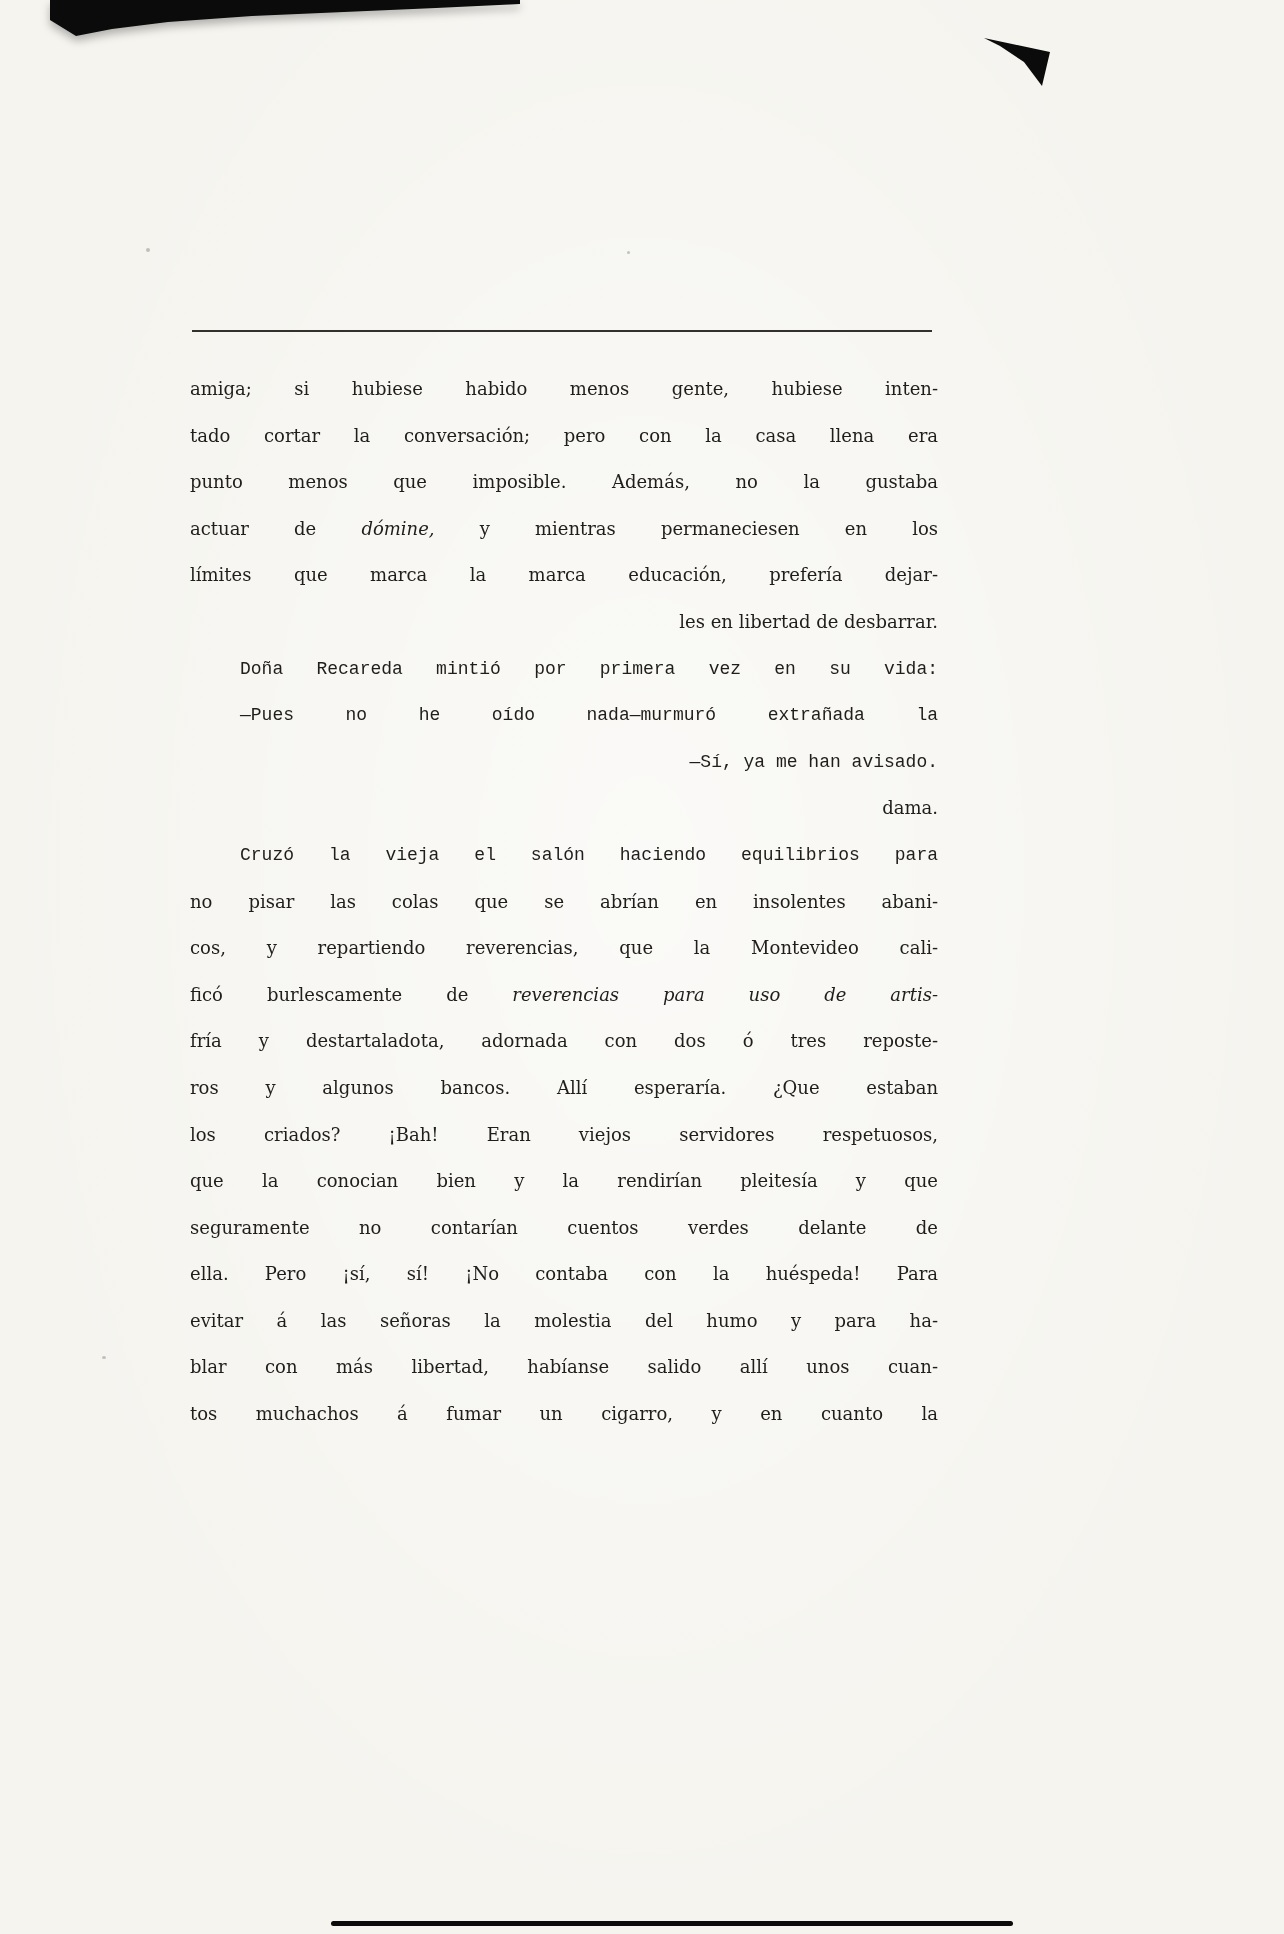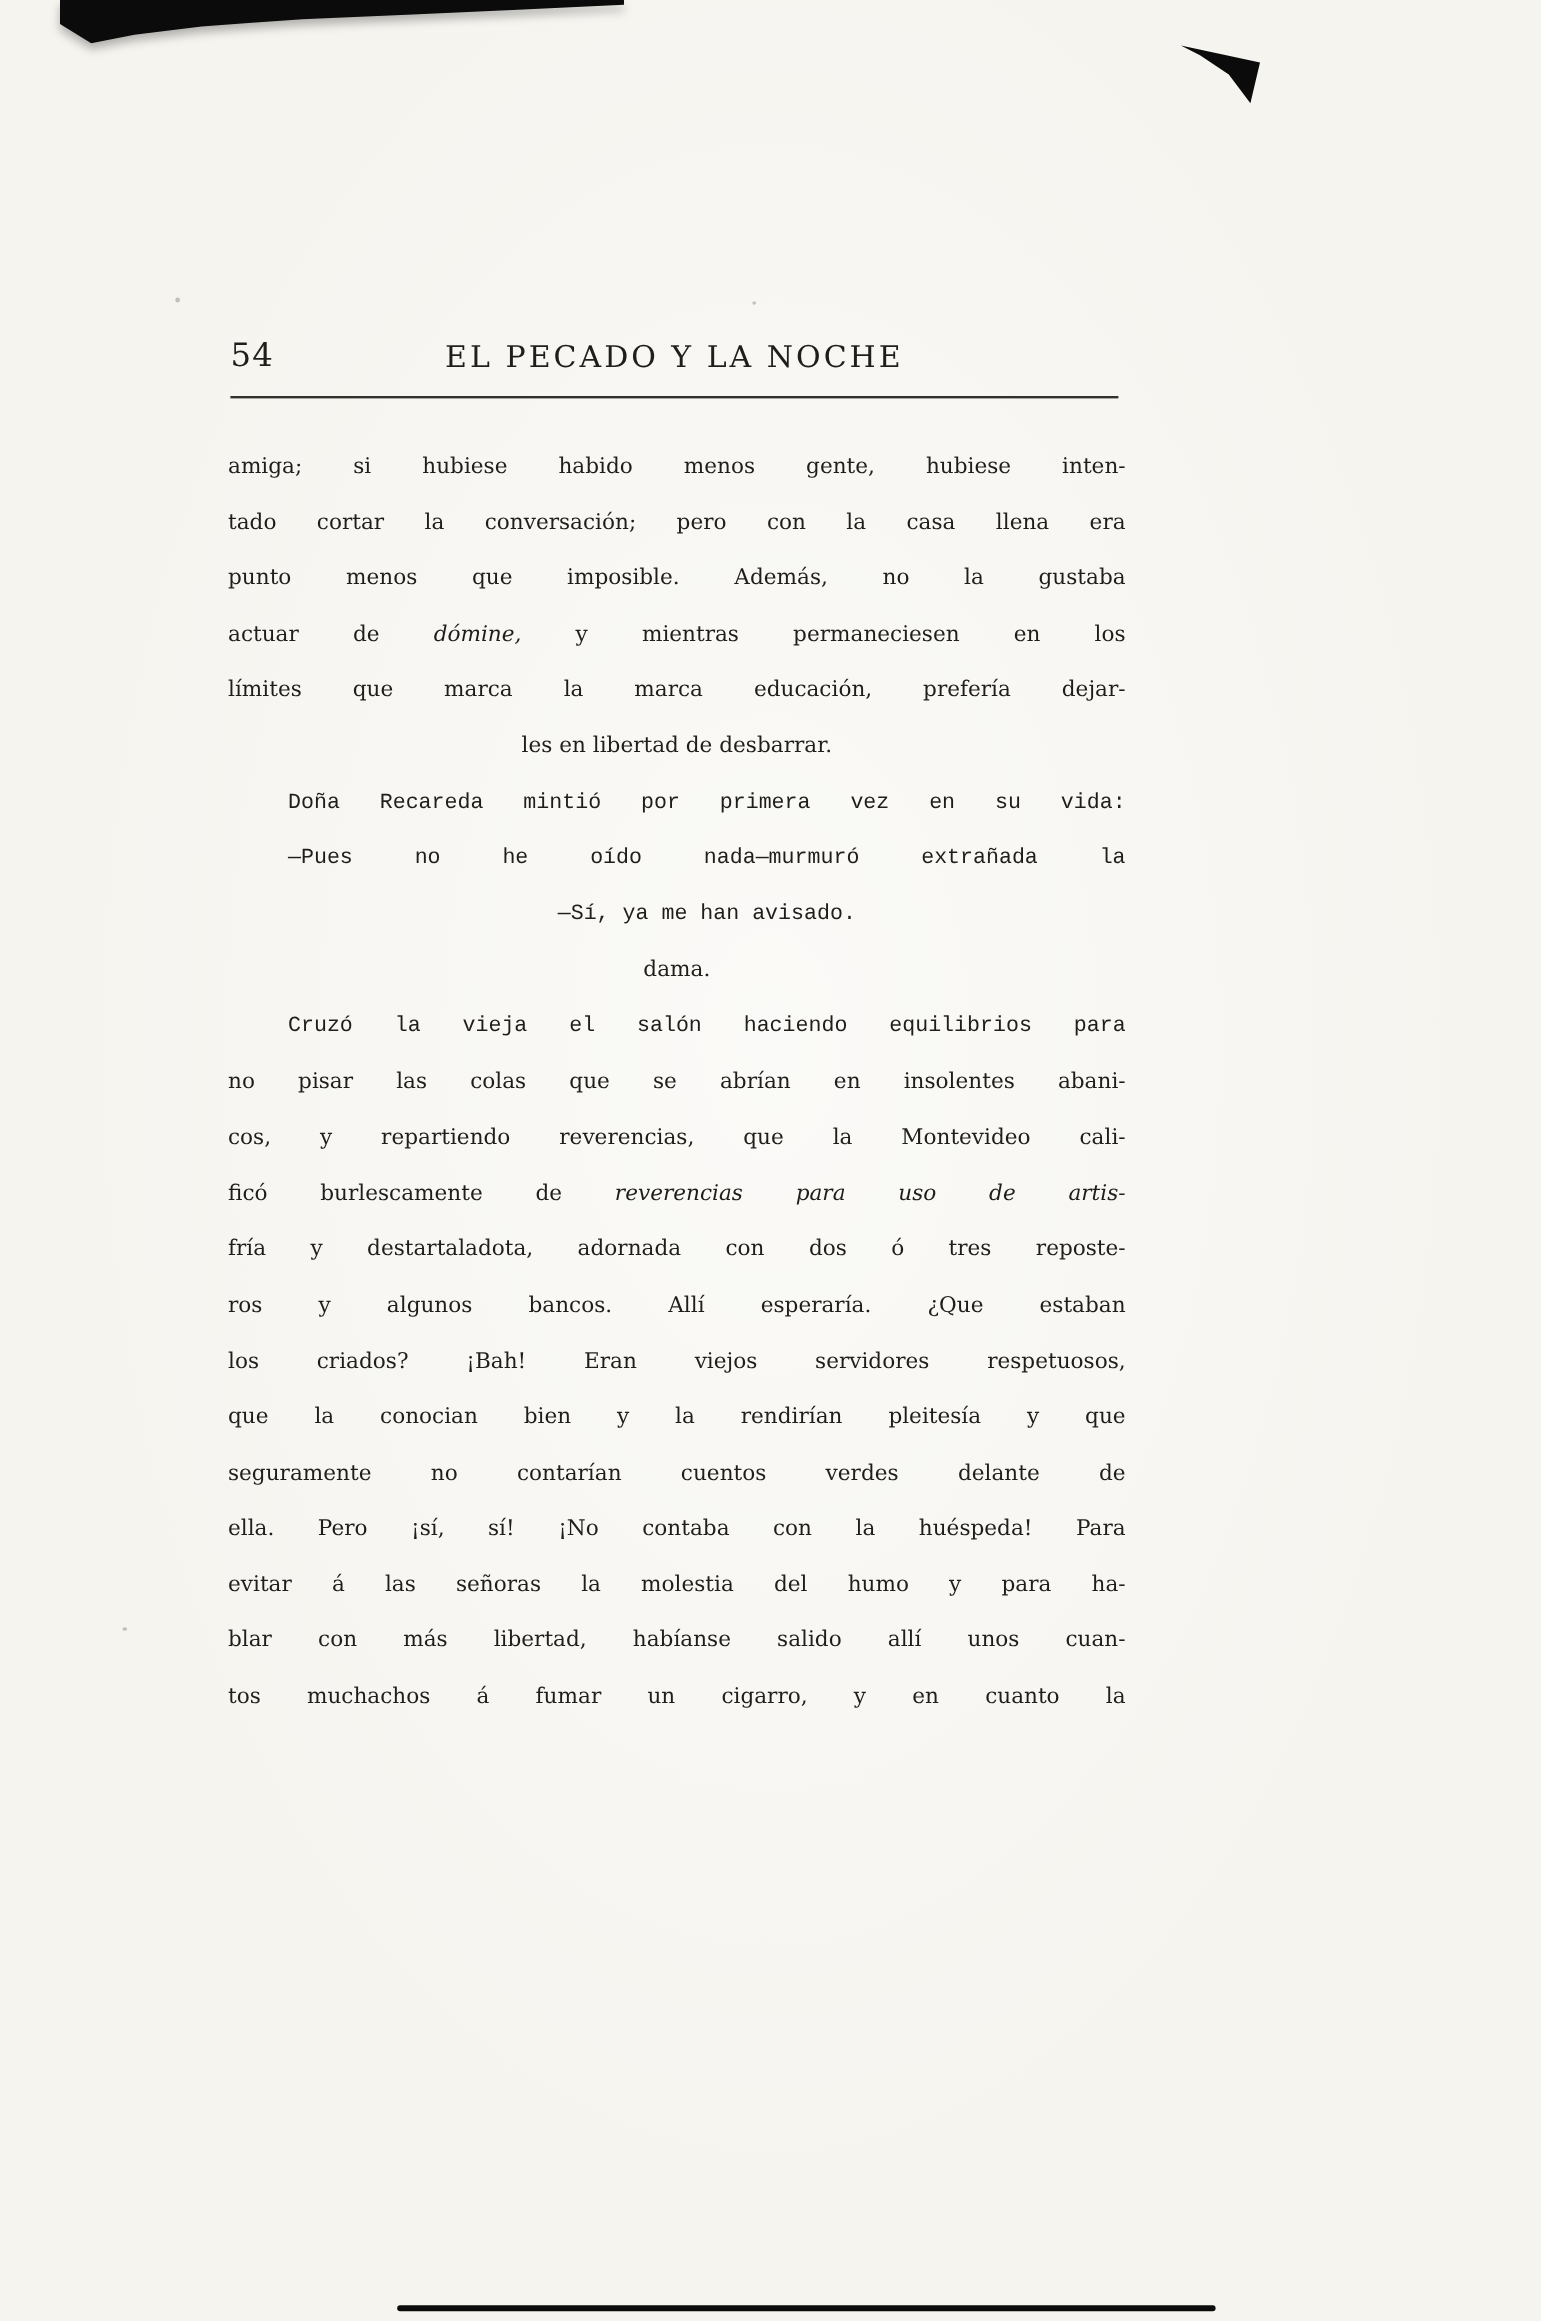--- a/index.html
+++ b/index.html
@@ -13,21 +13,21 @@
     color: var(--ink, #201e1b);
     background:
       radial-gradient(ellipse at 50% 45%, rgba(255,255,255,0.55), rgba(0,0,0,0) 72%),
       var(--paper, #f5f4ef);
   }
   .page-header { position: absolute; left: 190px; top: 281px; width: 744px; height: 36px; }
   .page-number { position: absolute; left: 2px; top: 0; font-size: 27px; letter-spacing: 1px; }
   .running-title { position: absolute; left: 0; right: 0; top: 2px; text-align: center; font-size: 25px; letter-spacing: 2.5px; }
   .header-rule { position: absolute; left: 192px; top: 330px; width: 740px; height: 2px; background: var(--rule, #34312d); }
   .text-body { position: absolute; left: 190px; top: 366px; width: 748px; font-size: 18px; line-height: 46.6px; }
-  .line { text-align: center; }
+  .line { text-align: right; }
   .line.justify { text-align: justify; text-align-last: justify; }
   .line.indent { padding-left: 50px; font-family: Liberation Mono, monospace; }
   em { font-style: italic; }
   .artifact { position: absolute; }
   .bottom-line {
     position: absolute; left: 331px; top: 1921px; width: 682px; height: 5px;
     background: var(--artifact, #0b0b0b); border-radius: 3px;
   }
   .speck { position: absolute; background: #48443d; border-radius: 50%; opacity: 0.3; }
 </style>
@@ -37,24 +37,20 @@
 <div class="page">
 
   <svg class="artifact" style="left:0;top:0;filter:drop-shadow(0 5px 4px rgba(0,0,0,0.28));" width="520" height="46" viewBox="0 0 520 46" aria-hidden="true">
     <polygon style="fill:var(--artifact,#0b0b0b)" points="50,0 520,0 520,4 436,8 344,12 252,16 168,22 112,29 76,36 50,20"></polygon>
   </svg>
 
   <svg class="artifact" style="left:984px;top:32px;" width="72" height="58" viewBox="0 0 72 58" aria-hidden="true">
     <polygon style="fill:var(--artifact,#0b0b0b)" points="0,6 66,20 58,54 40,30 16,14"></polygon>
   </svg>
 
-  <header class="page-header">
-    <span class="page-number">54</span>
-    <span class="running-title">EL PECADO Y LA NOCHE</span>
-  </header>
 
   <div class="header-rule"></div>
 
   <main class="text-body">
       <div class="line justify"><span>amiga; si hubiese habido menos gente, hubiese inten-</span></div>
       <div class="line justify"><span>tado cortar la conversación; pero con la casa llena era</span></div>
       <div class="line justify"><span>punto menos que imposible. Además, no la gustaba</span></div>
       <div class="line justify"><span>actuar de </span><em>dómine,</em><span> y mientras permaneciesen en los</span></div>
       <div class="line justify"><span>límites que marca la marca educación, prefería dejar-</span></div>
       <div class="line"><span>les en libertad de desbarrar.</span></div>

